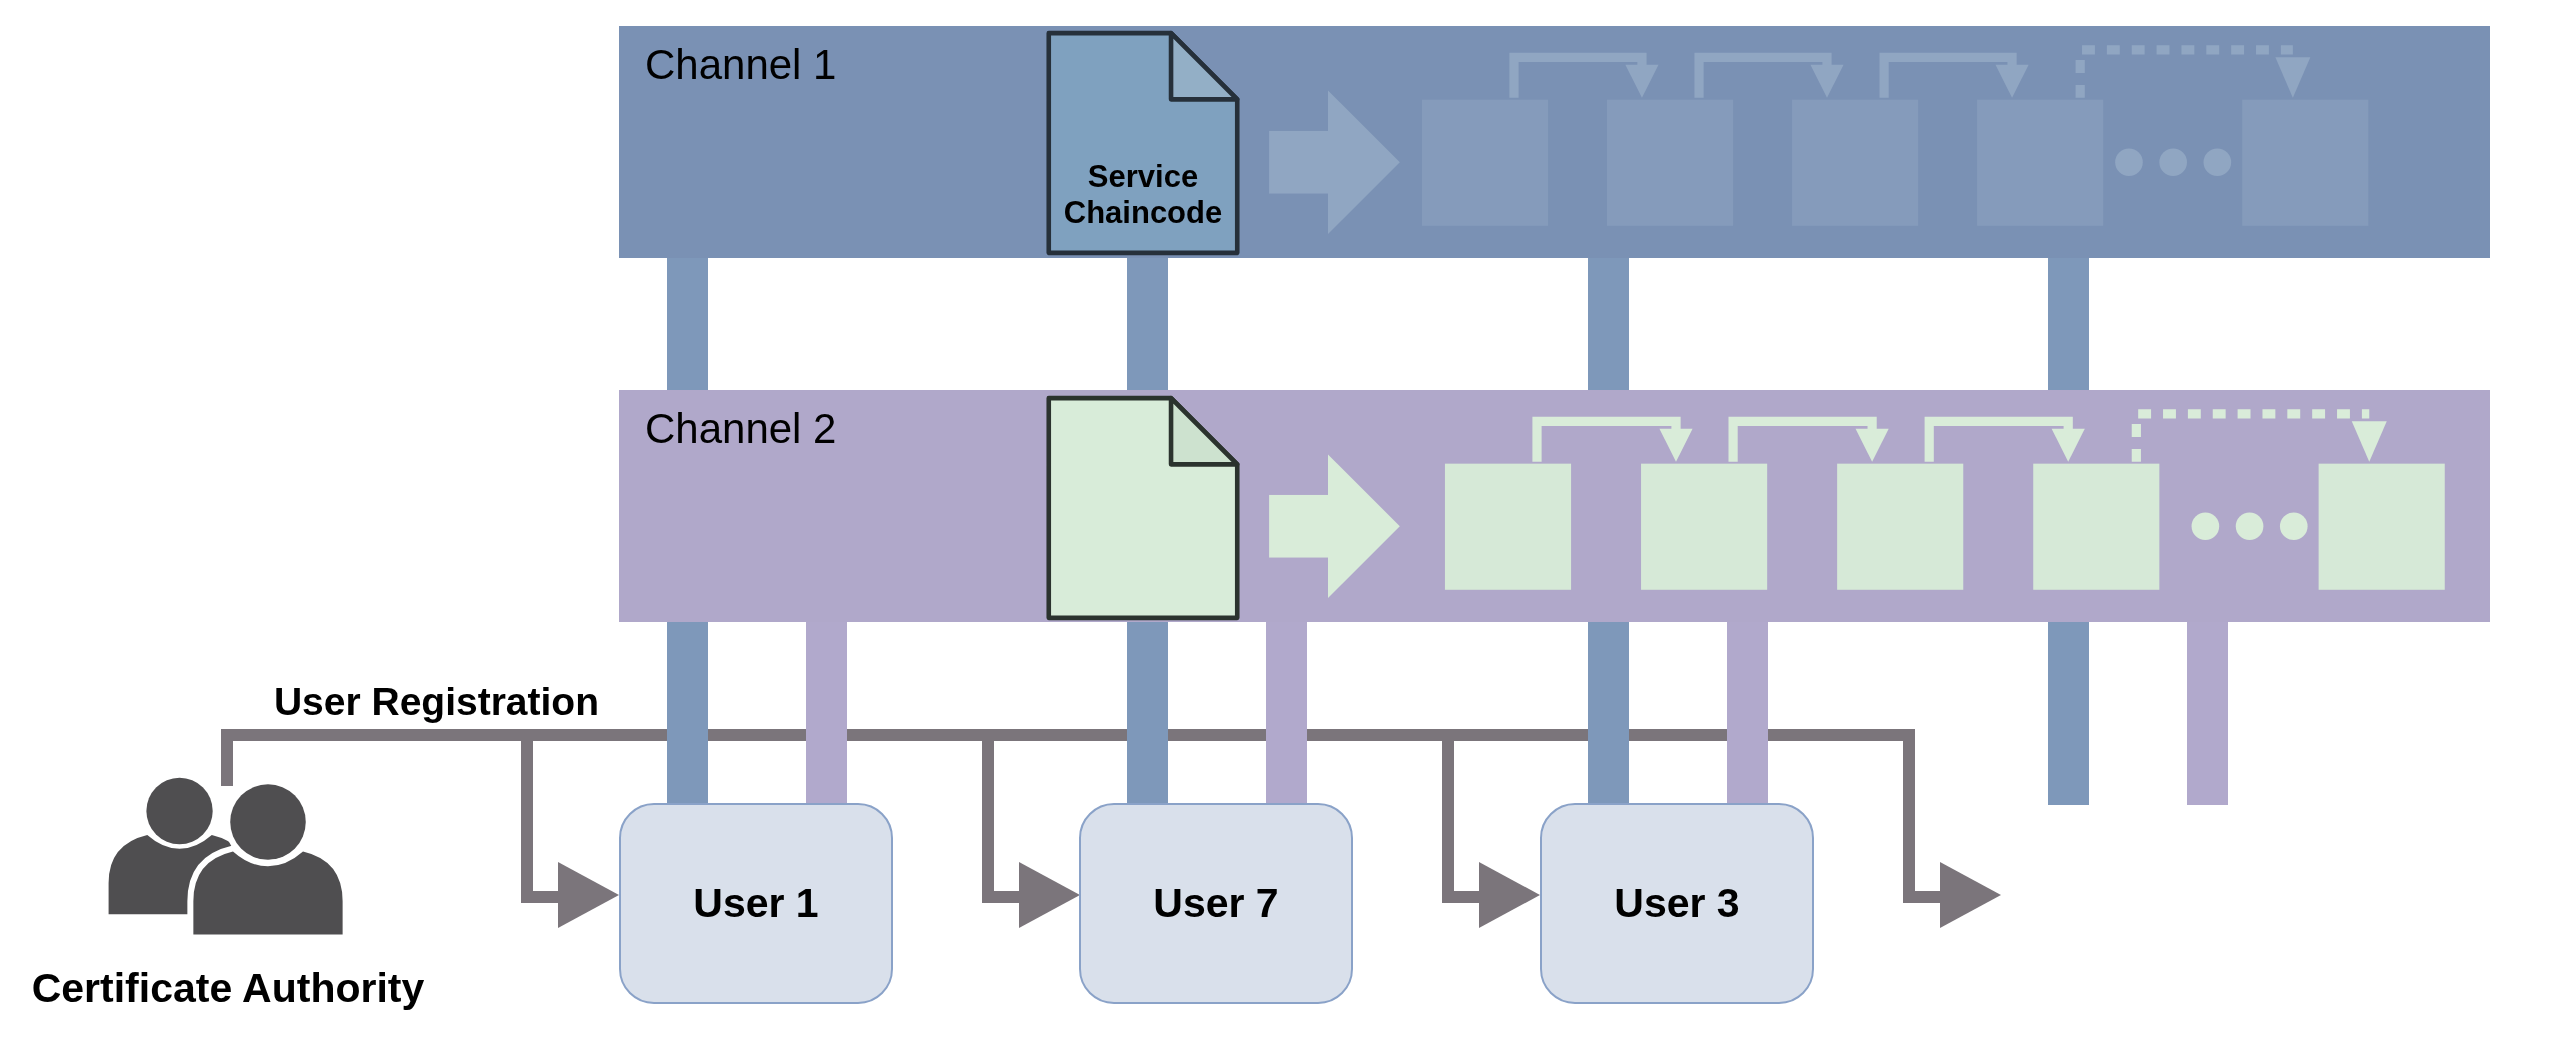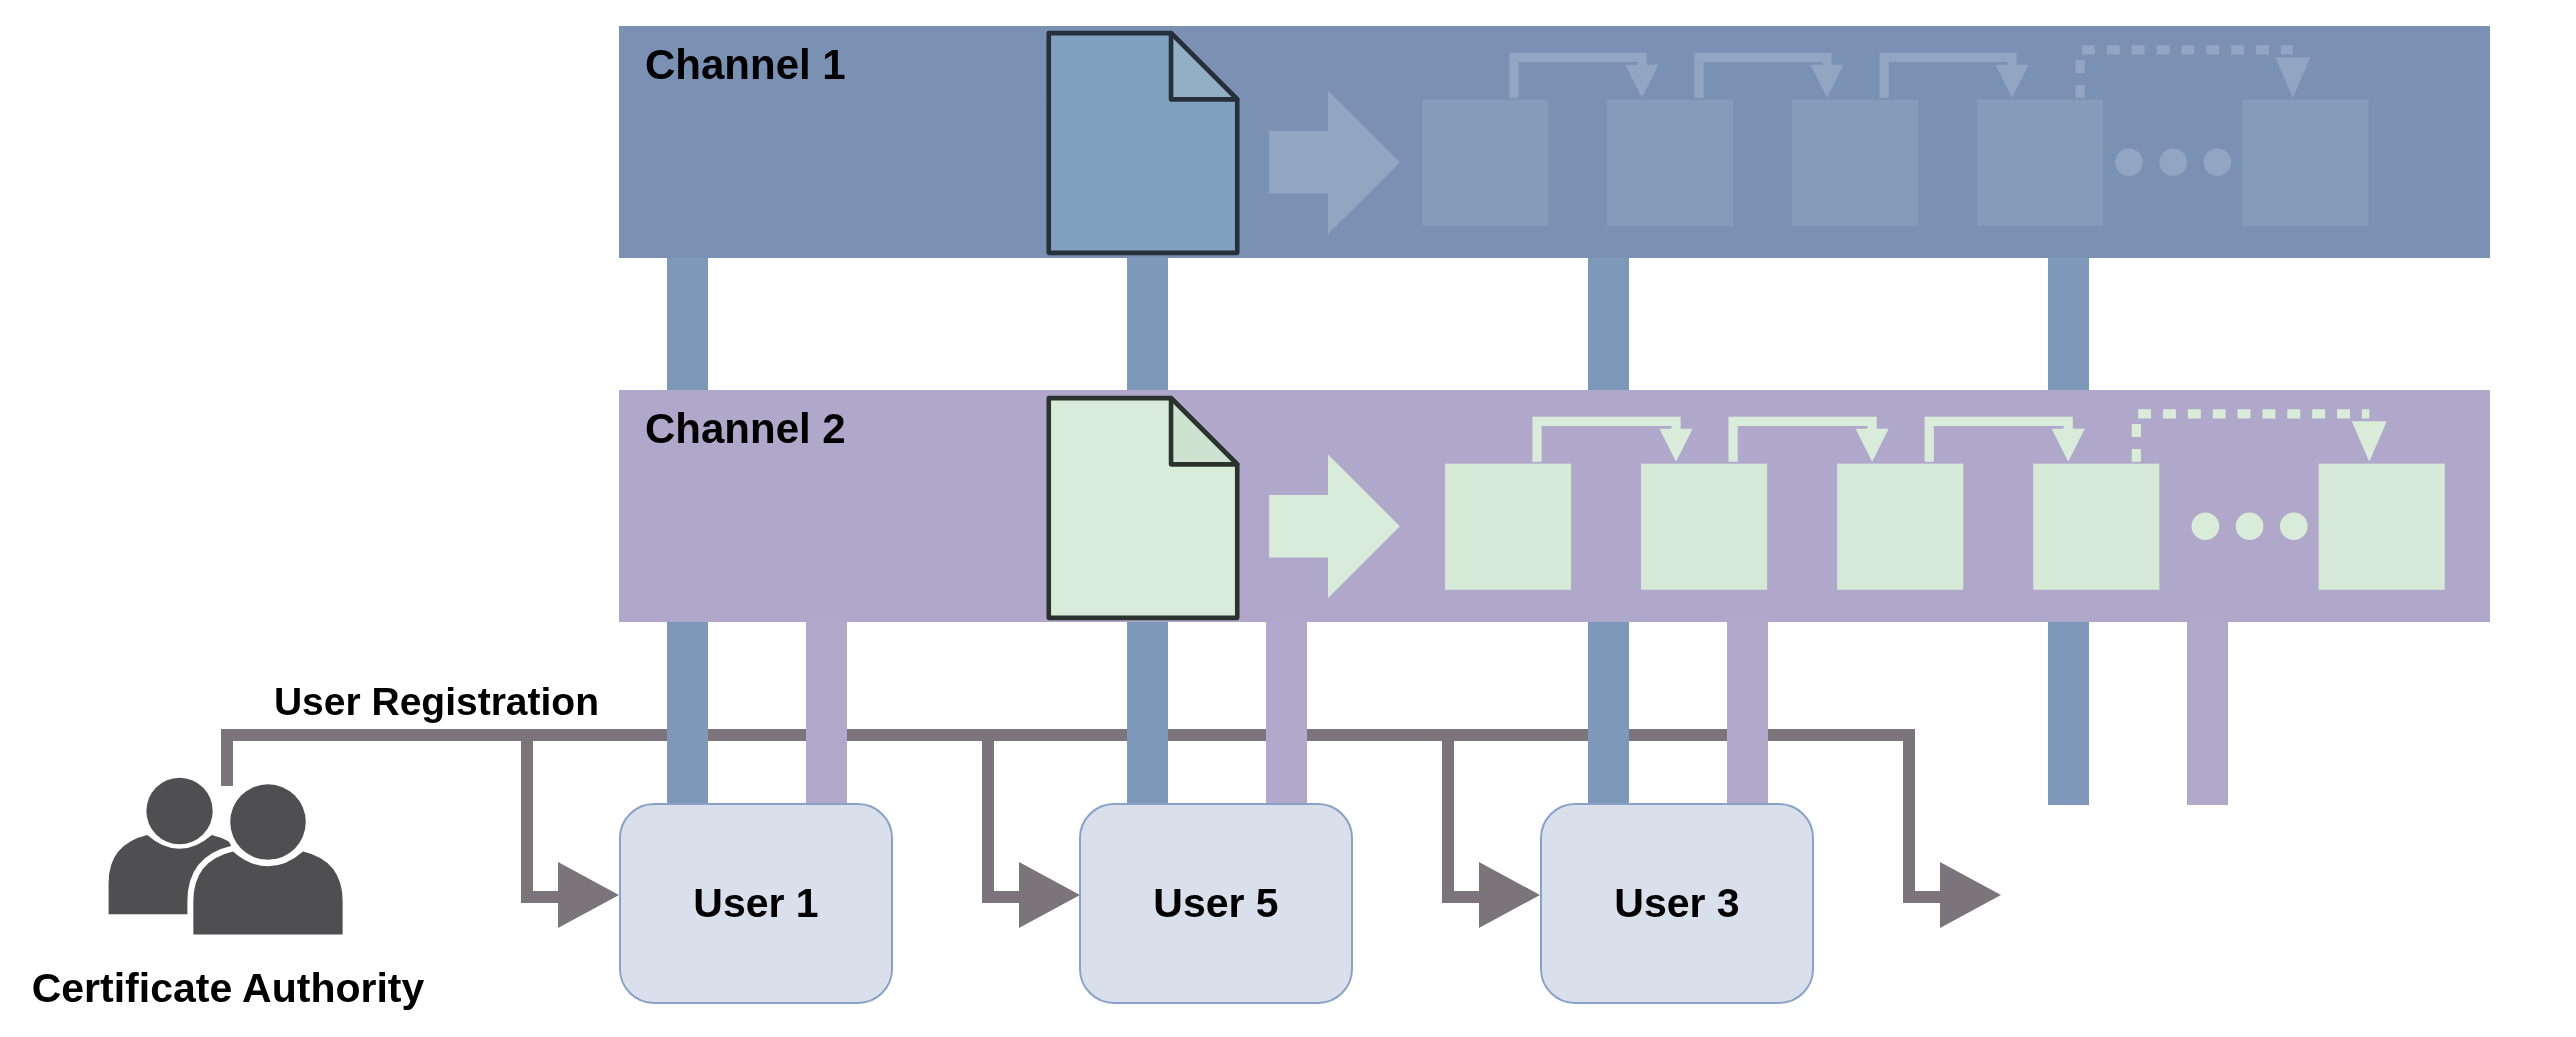--- a/index.html
+++ b/index.html
@@ -10,21 +10,21 @@
     --user-fill:#d9e0eb; --user-border:#8aa2c8;
     --reg-line:#7b757b; --ca-icon:#4f4e50; --ink:#000000; --bg:#ffffff;
   }
   html,body{margin:0;padding:0;background:var(--bg);}
   .stage{position:relative;width:2576px;height:1037px;background:var(--bg);overflow:hidden;
          font-family:"Liberation Sans","DejaVu Sans",sans-serif;color:var(--ink);}
   
   .band{position:absolute;left:619px;width:1871px;height:232px;}
   .band.ch1{top:26px;background:var(--ch1-band);}
   .band.ch2{top:390px;background:var(--ch2-band);text-align:center;}
-  .band-label{position:absolute;left:26px;top:14.7px;font-size:42px;font-weight:bold;color:var(--ink);}
+  .band-label{position:absolute;left:26px;top:14.7px;font-size:42px;font-weight:normal;color:var(--ink);}
   .band svg{position:absolute;left:0;top:0;}
   
   .conn{position:absolute;width:41px;z-index:3;}
   .conn.blue{top:254px;height:551px;background:var(--ch1-conn);}
   .conn.purple{top:621px;height:184px;background:var(--ch2-conn);}
   .band{z-index:4;}
   
   .doc{position:absolute;width:194px;height:226px;z-index:5;}
   .doc .doc-label{position:absolute;left:7.4px;right:7.4px;bottom:24px;text-align:center;
                   font-size:31px;font-weight:bold;line-height:1.18;color:var(--ink);}
@@ -129,34 +129,35 @@
         <polyline points="1648,78 1648,26 1901,26" fill="none" stroke="#d9ecd9" stroke-width="10" stroke-dasharray="14 13"></polyline>
         <polygon points="1882,34 1920,34 1901,78" fill="#d9ecd9"></polygon>
       </svg>
   </div>
 
   <div class="doc" style="left:1046px;top:30px">
     <svg width="194" height="226" viewBox="0 0 211 245">
       <path d="M3 3 H136 L208 75 V242 H3 Z" style="fill:var(--ch1-doc);stroke:var(--ch1-doc-stroke);stroke-width:5;stroke-linejoin:round"></path>
       <path d="M136 3 V75 H208 Z" style="fill:var(--ch1-fold);stroke:var(--ch1-doc-stroke);stroke-width:5;stroke-linejoin:round"></path>
     </svg>
+    <div class="doc-label">Service Chaincode</div>
   </div>
 
   <div class="doc" style="left:1046px;top:395px">
     <svg width="194" height="226" viewBox="0 0 211 245">
       <path d="M3 3 H136 L208 75 V242 H3 Z" style="fill:var(--ch2-doc);stroke:var(--ch2-doc-stroke);stroke-width:5;stroke-linejoin:round"></path>
       <path d="M136 3 V75 H208 Z" style="fill:var(--ch2-fold);stroke:var(--ch2-doc-stroke);stroke-width:5;stroke-linejoin:round"></path>
     </svg>
   </div>
 
   <div class="user-box" style="left:619px">
     <span class="user-label">User 1</span>
   </div>
   <div class="user-box" style="left:1079px">
-    <span class="user-label">User 5</span>
+    <span class="user-label">User 7</span>
   </div>
   <div class="user-box" style="left:1540px">
     <span class="user-label">User 3</span>
   </div>
 
   <svg class="ca-icon" viewBox="0 0 280 178">
     <g fill="currentColor">
       <circle cx="95" cy="38" r="36"></circle>
       <path d="M18 150 V116 Q18 74 60 64 Q77 79 95 79 Q113 79 130 64 Q172 74 172 116 V150 Z"></path>
       <g paint-order="stroke" stroke="#ffffff" stroke-width="13">

